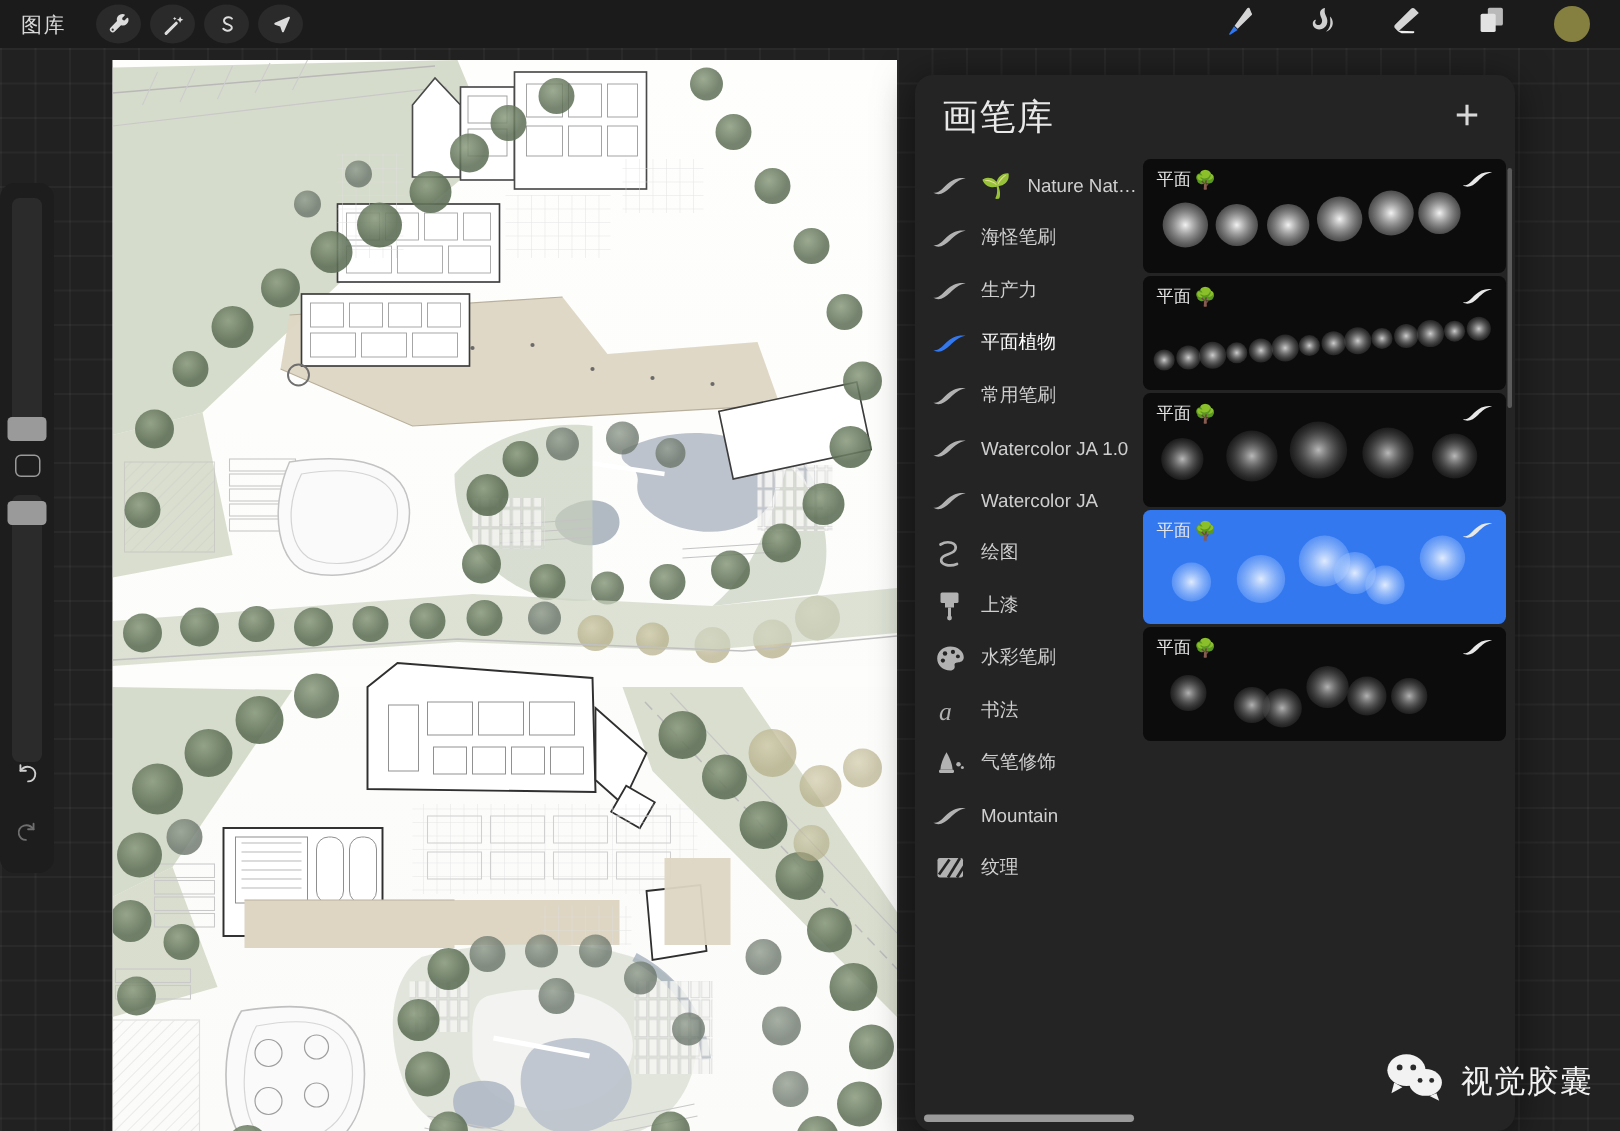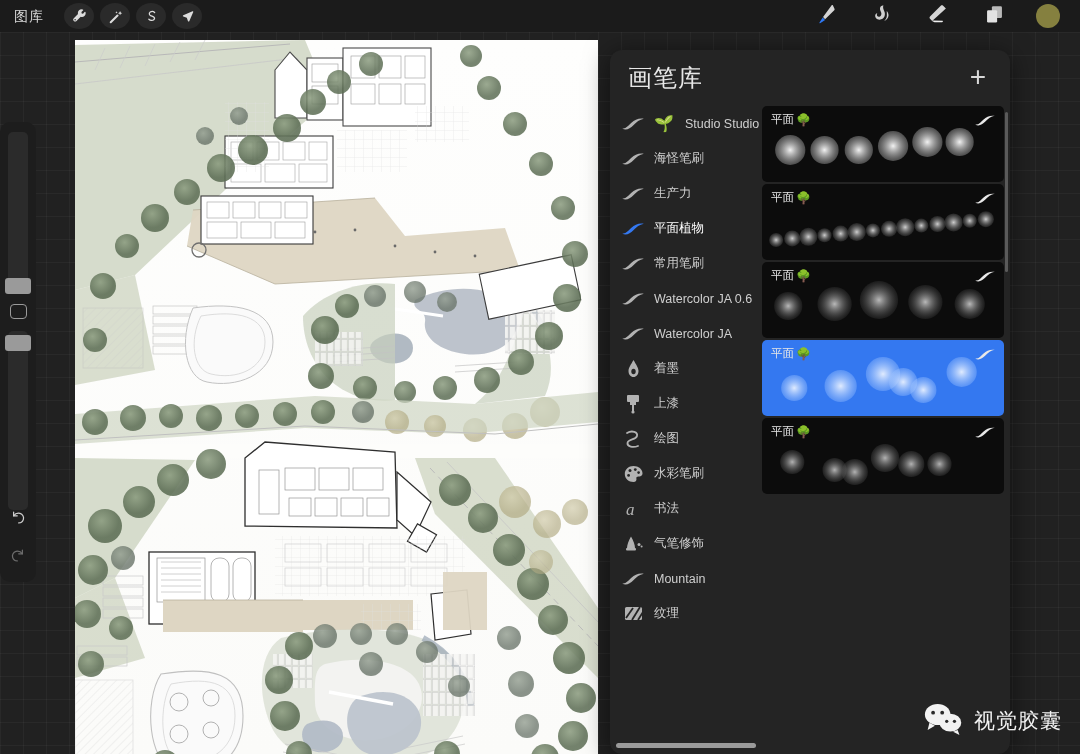--- a/index.html
+++ b/index.html
@@ -675,21 +675,21 @@
     <div class="bp-body">
 
       <div class="cat-col" id="cat-col">
           <div class="cat-item">
             <span class="cat-icon">
               <svg width="24" height="16" viewBox="0 0 30 18">
                 <path d="M1.5 14.5 C 6 15.5 9 11 13 7.5 C 17 4 22 1.5 28.5 2.5 C 23 3.5 19.5 6.5 15.5 10.5 C 11 15 6 17.5 1.5 14.5 Z" fill="#b2b2b2"></path>
               </svg>
             </span>
             <span style="margin-right: 2px;">🌱</span>
-            <span class="cat-label">Studio Studio</span>
+            <span class="cat-label">Nature Nature</span>
           </div>
           <div class="cat-item">
             <span class="cat-icon">
               <svg width="24" height="16" viewBox="0 0 30 18">
                 <path d="M1.5 14.5 C 6 15.5 9 11 13 7.5 C 17 4 22 1.5 28.5 2.5 C 23 3.5 19.5 6.5 15.5 10.5 C 11 15 6 17.5 1.5 14.5 Z" fill="#b2b2b2"></path>
               </svg>
             </span>
             <span class="cat-label">海怪笔刷</span>
           </div>
           <div class="cat-item">
@@ -715,57 +715,48 @@
               </svg>
             </span>
             <span class="cat-label">常用笔刷</span>
           </div>
           <div class="cat-item">
             <span class="cat-icon">
               <svg width="24" height="16" viewBox="0 0 30 18">
                 <path d="M1.5 14.5 C 6 15.5 9 11 13 7.5 C 17 4 22 1.5 28.5 2.5 C 23 3.5 19.5 6.5 15.5 10.5 C 11 15 6 17.5 1.5 14.5 Z" fill="#b2b2b2"></path>
               </svg>
             </span>
-            <span class="cat-label">Watercolor JA 0.6</span>
+            <span class="cat-label">Watercolor JA 1.0</span>
           </div>
           <div class="cat-item">
             <span class="cat-icon">
               <svg width="24" height="16" viewBox="0 0 30 18">
                 <path d="M1.5 14.5 C 6 15.5 9 11 13 7.5 C 17 4 22 1.5 28.5 2.5 C 23 3.5 19.5 6.5 15.5 10.5 C 11 15 6 17.5 1.5 14.5 Z" fill="#b2b2b2"></path>
               </svg>
             </span>
             <span class="cat-label">Watercolor JA</span>
           </div>
           <div class="cat-item">
             <span class="cat-icon">
-              <svg width="13" height="19" viewBox="0 0 13 19">
-                <path d="M6.5 1 C 9 5.5 11.5 8.5 11.5 12 C 11.5 15.6 9.3 18 6.5 18 C 3.7 18 1.5 15.6 1.5 12 C 1.5 8.5 4 5.5 6.5 1 Z" fill="#b2b2b2"></path>
-                <ellipse cx="6.5" cy="12.5" rx="2.2" ry="2.8" fill="#242424"></ellipse>
-              </svg>
-            </span>
-            <span class="cat-label">着墨</span>
+              <svg width="18" height="20" viewBox="0 0 18 20" fill="none" stroke="#b2b2b2" stroke-width="1.8" stroke-linecap="round">
+                <path d="M3 4 C 8 1 14 3 13 7 C 12 11 4 10 3.5 14 C 3 17.5 9 19 14 17"></path>
+              </svg>
+            </span>
+            <span class="cat-label">绘图</span>
           </div>
           <div class="cat-item">
             <span class="cat-icon">
               <svg width="16" height="20" viewBox="0 0 16 20">
                 <rect x="2" y="1" width="12" height="7" rx="1" fill="#b2b2b2"></rect>
                 <rect x="5" y="8" width="6" height="3" fill="#b2b2b2"></rect>
                 <rect x="7" y="11" width="2" height="7" fill="#b2b2b2"></rect>
                 <circle cx="8" cy="18" r="1.6" fill="#b2b2b2"></circle>
               </svg>
             </span>
             <span class="cat-label">上漆</span>
-          </div>
-          <div class="cat-item">
-            <span class="cat-icon">
-              <svg width="18" height="20" viewBox="0 0 18 20" fill="none" stroke="#b2b2b2" stroke-width="1.8" stroke-linecap="round">
-                <path d="M3 4 C 8 1 14 3 13 7 C 12 11 4 10 3.5 14 C 3 17.5 9 19 14 17"></path>
-              </svg>
-            </span>
-            <span class="cat-label">绘图</span>
           </div>
           <div class="cat-item">
             <span class="cat-icon">
               <svg width="19" height="18" viewBox="0 0 19 18">
                 <path d="M9.5 1 C 14.5 1 18.5 4.2 18.5 8.2 C 18.5 11 16 11.6 14.4 11.6 C 13 11.6 12 12.4 12.4 13.8 C 12.8 15.2 11.8 17 9.5 17 C 4.6 17 0.8 13.5 0.8 9 C 0.8 4.5 4.6 1 9.5 1 Z" fill="#b2b2b2"></path>
                 <circle cx="6" cy="5.6" r="1.5" fill="#242424"></circle>
                 <circle cx="11.3" cy="4.6" r="1.4" fill="#242424"></circle>
                 <circle cx="14.6" cy="7.6" r="1.3" fill="#242424"></circle>
                 <circle cx="4.6" cy="10.4" r="1.4" fill="#242424"></circle>
               </svg>

